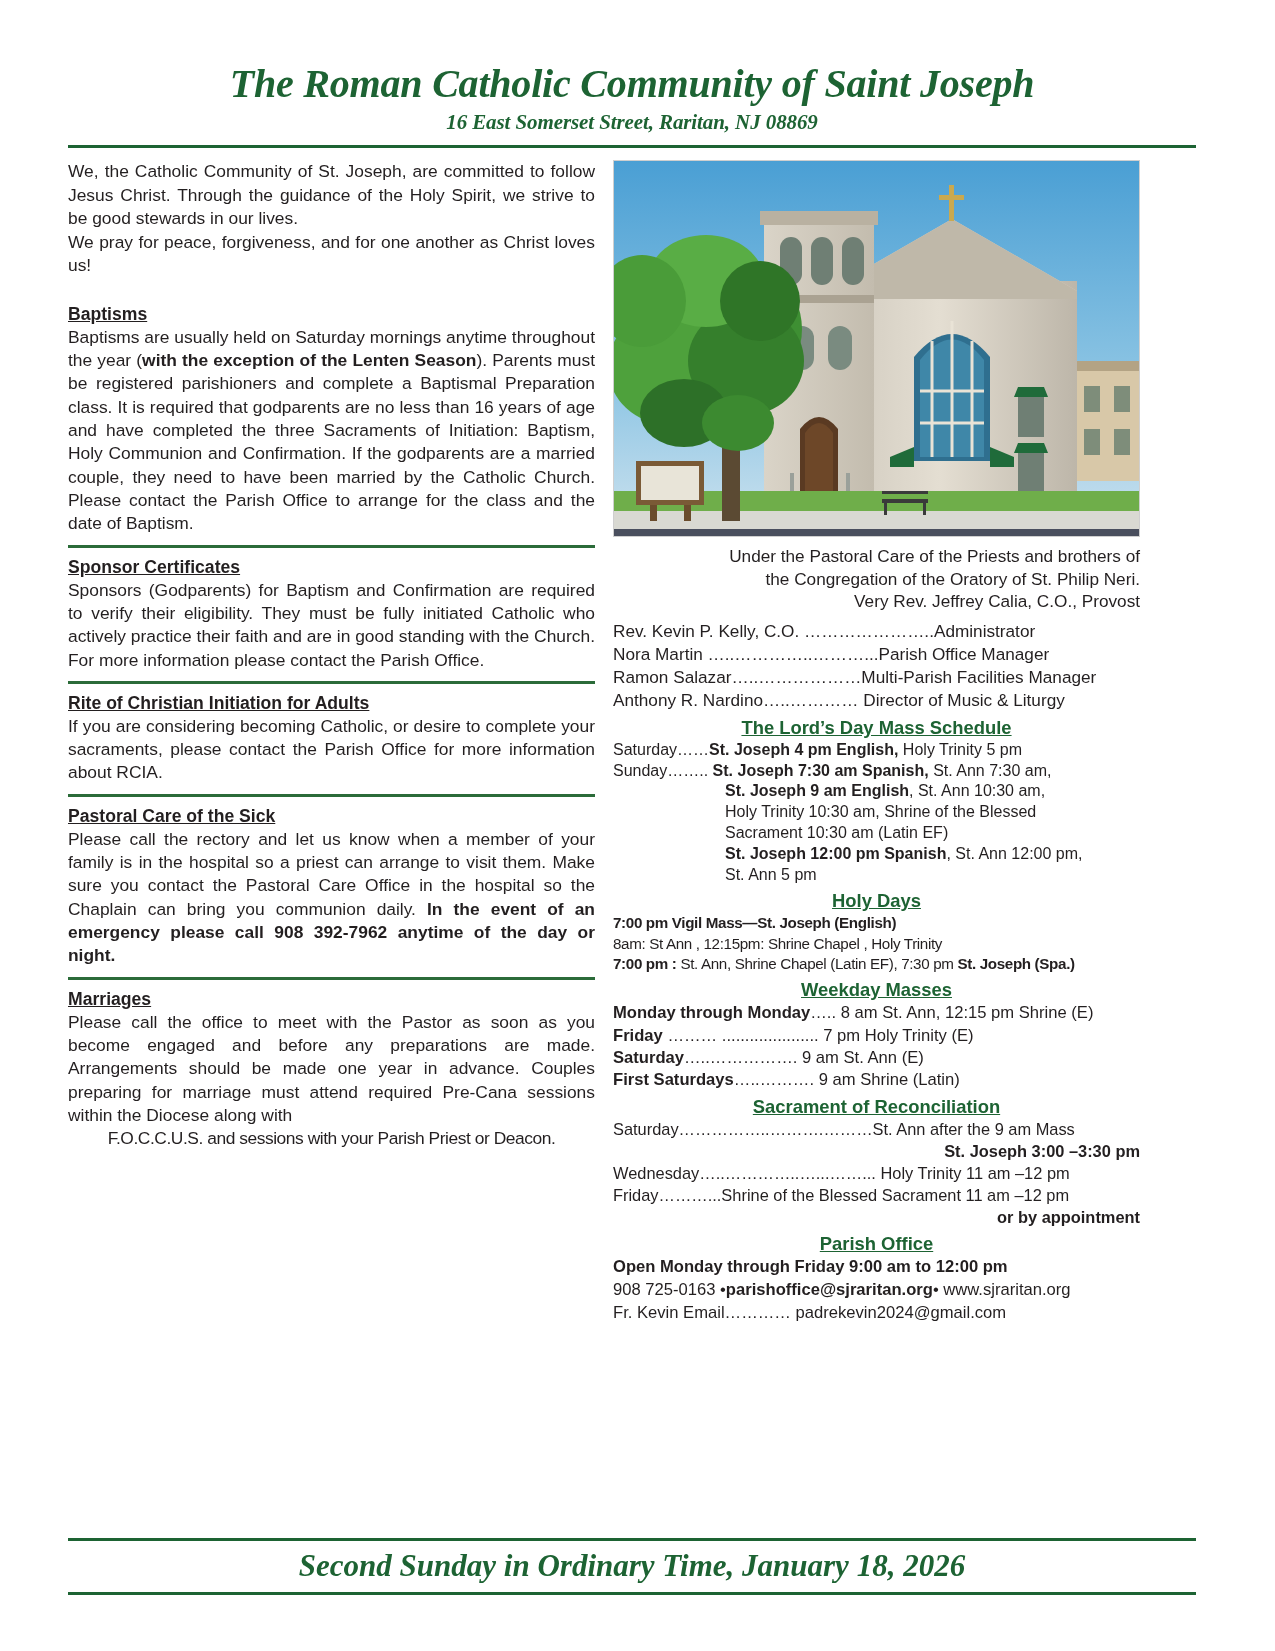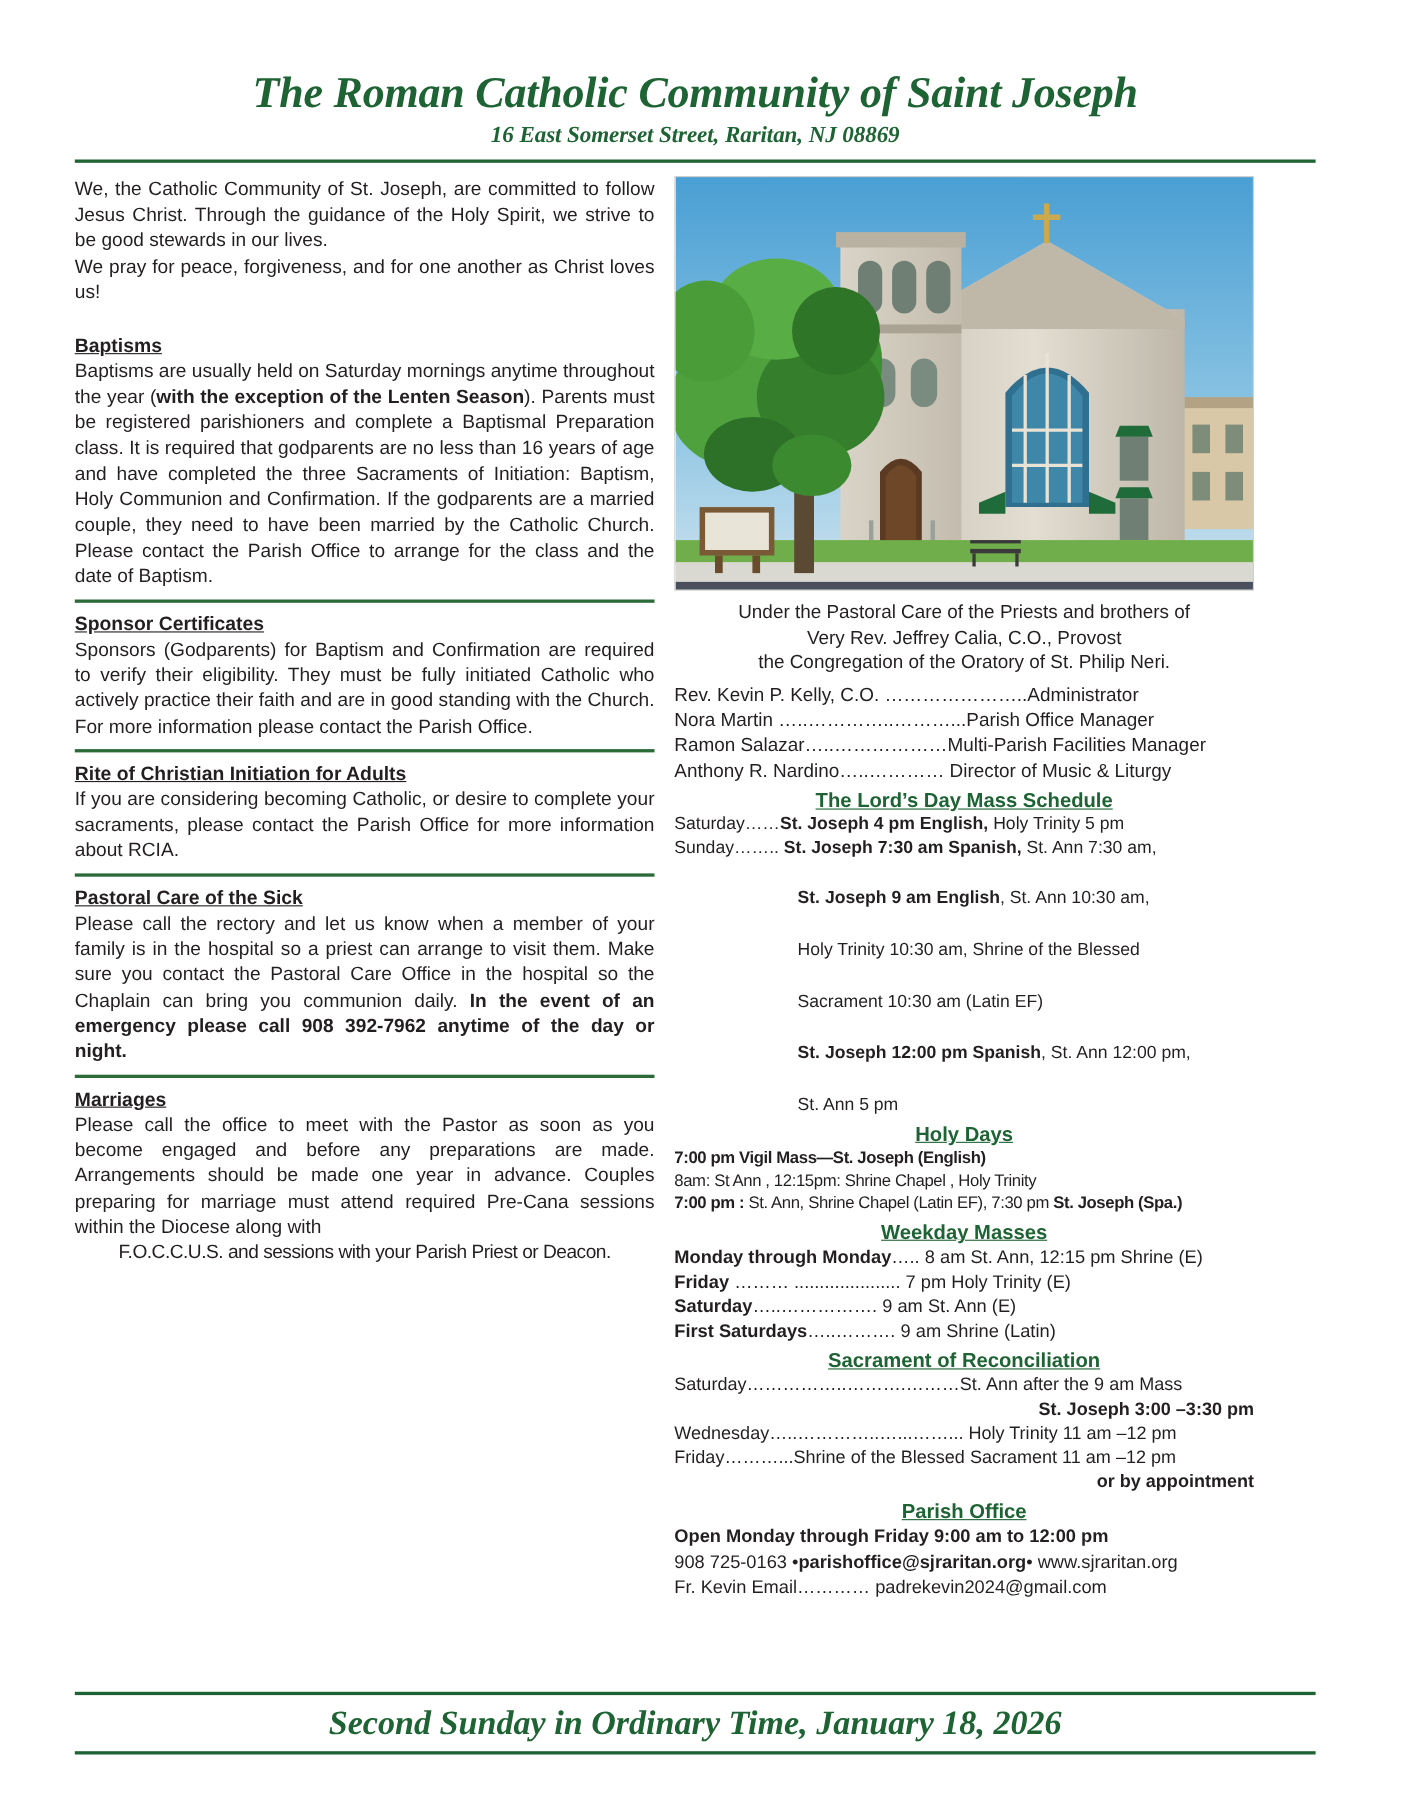--- a/index.html
+++ b/index.html
@@ -82,21 +82,21 @@
   .photo {
     width: 527px;
     height: 377px;
     position: relative;
     overflow: hidden;
     border: 1px solid #cfcfcf;
   }
   .photo svg { display: block; }
 
   .caption {
-    text-align: center;
+    text-align: right;
     font-size: 17.2px;
     line-height: 1.30;
     margin-top: 8px;
     color: #231f20;
   }
 
   .staff {
     margin-top: 8px;
     font-size: 17.2px;
     line-height: 1.33;
@@ -108,21 +108,21 @@
     text-align: center;
     color: #1d6333;
     font-weight: bold;
     font-size: 18.4px;
     text-decoration: underline;
     margin: 5px 0 1px 0;
   }
 
   .sched { font-size: 16px; line-height: 1.30; color: #231f20; }
   .sched .row { display: block; white-space: nowrap; }
-  .sched .indent { padding-left: 112px; margin-top: 26px; }
+  .sched .indent { padding-left: 112px; }
   b, strong { font-weight: bold; }
 
   .small-sched {
     font-size: 15.2px;
     line-height: 1.34;
     letter-spacing: -0.35px;
     white-space: nowrap;
   }
 
   .wk { font-size: 16.6px; line-height: 1.34; white-space: nowrap; }
@@ -313,22 +313,22 @@
           <ellipse cx="92" cy="120" rx="58" ry="46" fill="#59ad45"></ellipse>
           <ellipse cx="28" cy="140" rx="44" ry="46" fill="#4a9c39"></ellipse>
           <ellipse cx="146" cy="140" rx="40" ry="40" fill="#2f7527"></ellipse>
           <ellipse cx="70" cy="252" rx="44" ry="34" fill="#2d7028"></ellipse>
           <ellipse cx="124" cy="262" rx="36" ry="28" fill="#3c8a30"></ellipse>
         </svg>
       </div>
 
       <div class="caption">
         <div>Under  the Pastoral Care of the Priests and brothers of</div>
+        <div>the Congregation of the Oratory of St. Philip Neri.</div>
         <div>Very Rev. Jeffrey Calia, C.O., Provost</div>
-        <div>the Congregation of the Oratory of St. Philip Neri.</div>
       </div>
 
       <div class="staff">
         <div><span>Rev. Kevin P. Kelly, C.O. </span><span>…………………..</span><span>Administrator</span></div>
         <div><span>Nora Martin </span><span>…..…………..………...</span><span>Parish Office Manager</span></div>
         <div><span>Ramon Salazar</span><span>…..………………</span><span>Multi-Parish Facilities Manager</span></div>
         <div><span>Anthony R. Nardino</span><span>…..…………</span><span> Director of Music &amp; Liturgy</span></div>
       </div>
 
       <div class="green-head">The Lord’s Day Mass Schedule</div>

